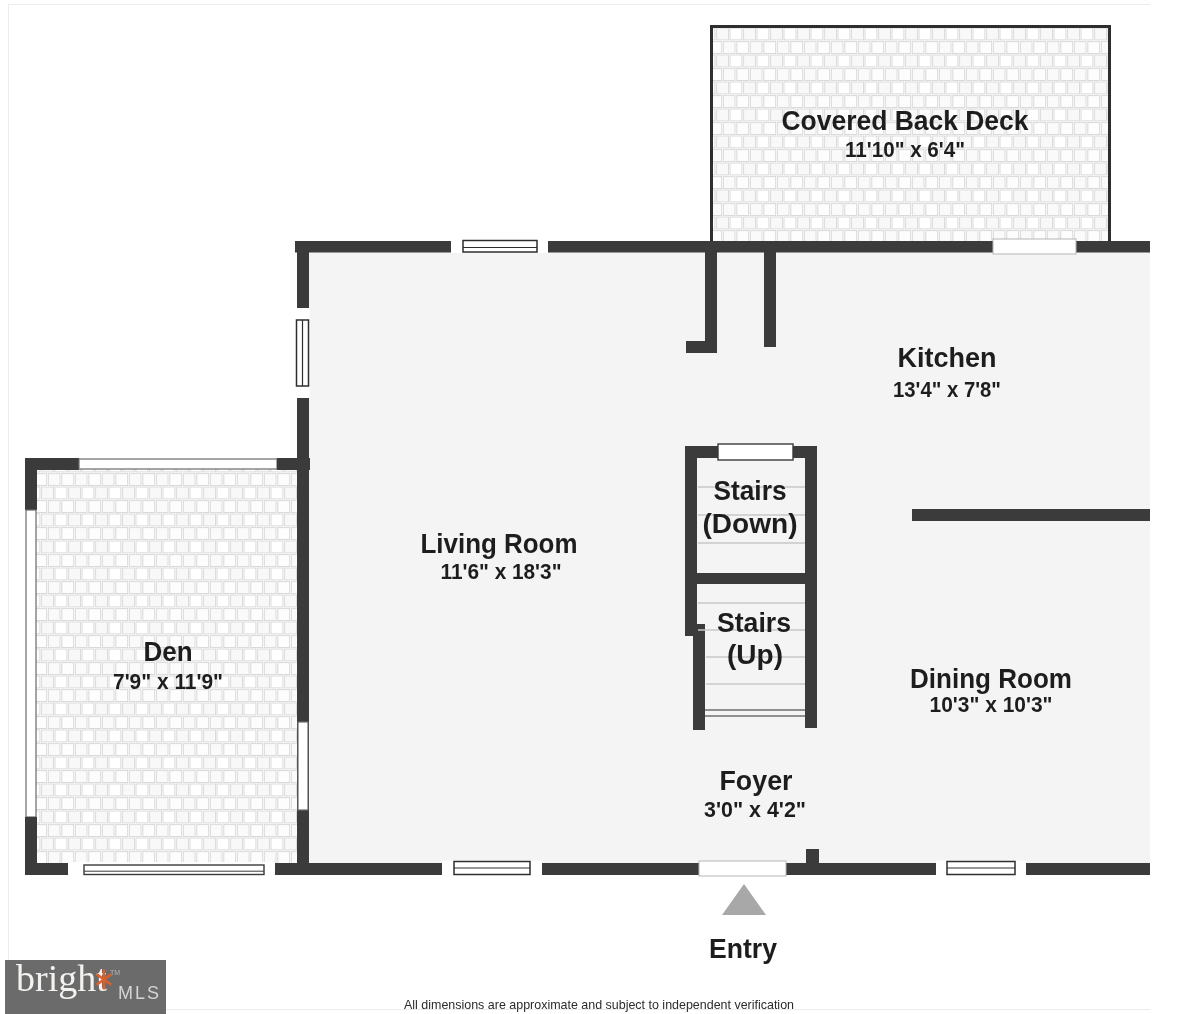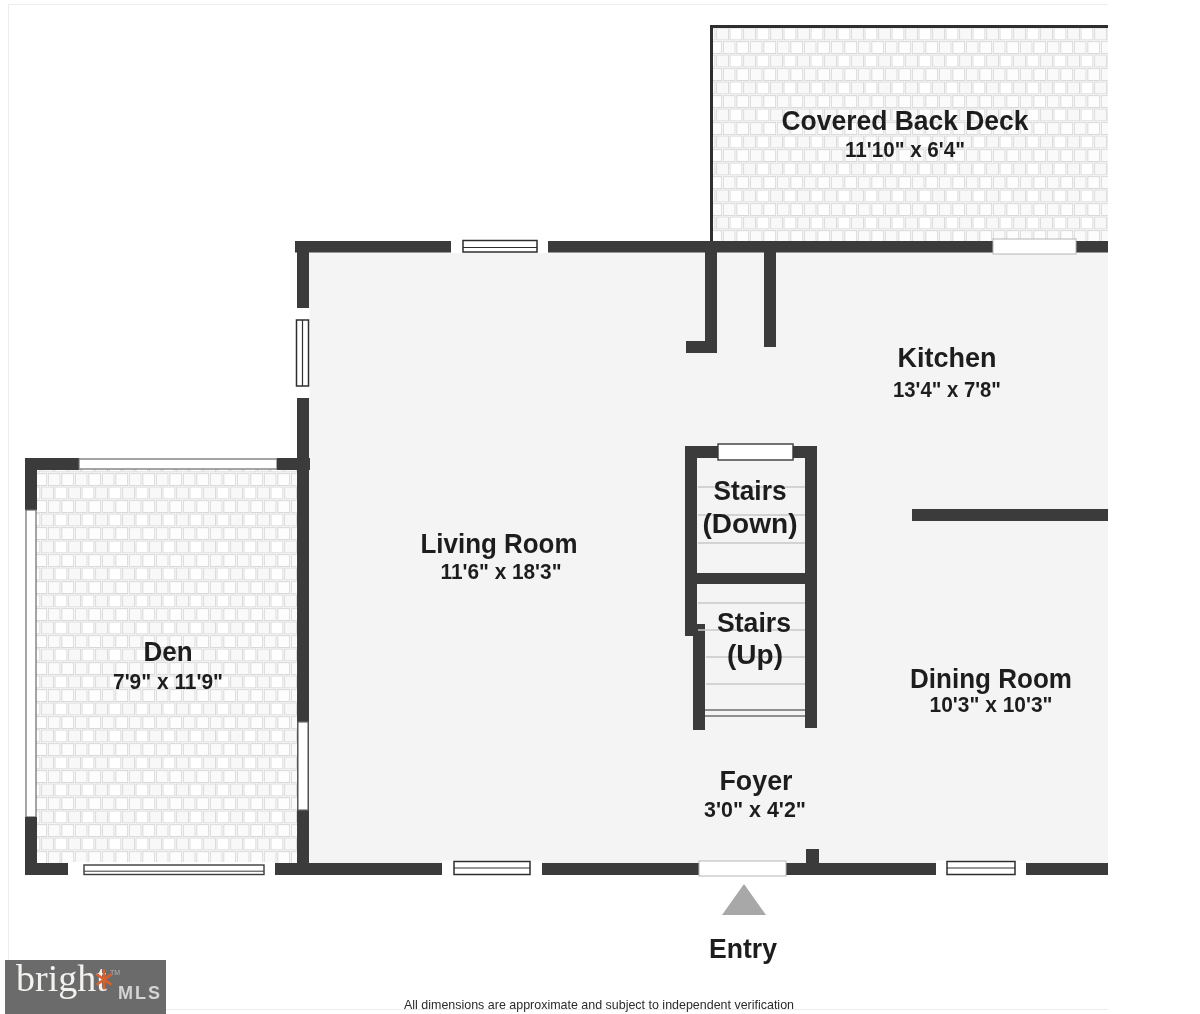--- a/index.html
+++ b/index.html
@@ -1,17 +1,17 @@
 <!DOCTYPE html>
 <html><head>
 <meta charset="utf-8">
 <style>
   html,body{margin:0;padding:0;background:#ffffff;}
   .page{position:relative;width:1108px;height:1014px;background:#ffffff;overflow:hidden;
-        font-family:"Liberation Sans",sans-serif;}
+        font-family:"Liberation Sans",sans-serif;padding-left:42px;}
   svg{position:absolute;left:0;top:0;}
   
   .name{font-weight:bold;font-size:28px;fill:#1d1d1d;}
   .dim{font-weight:bold;font-size:22px;fill:#1d1d1d;}
 </style>
 </head>
 <body>
 <div class="page">
 <svg width="1200" height="1014" viewBox="0 0 1200 1014">
 <defs>
@@ -192,15 +192,15 @@
   <svg style="position:absolute;left:90px;top:8.5px;" width="18" height="21" viewBox="0 0 18 21">
         <g fill="none" stroke="#d95f2b" stroke-width="2.6">
           <line x1="9" y1="0.5" x2="9" y2="20.5"></line>
           <line x1="1.6" y1="5.2" x2="16.4" y2="15.8"></line>
           <line x1="16.4" y1="5.2" x2="1.6" y2="15.8"></line>
         </g>
       </svg>
 
   <div style="position:absolute;left:105px;top:9px;color:#b5b5b5;font-size:7px;">TM</div>
 
-  <div style="position:absolute;left:113px;top:22.5px;color:#d4d4d4;font-size:18px;letter-spacing:2px;font-weight:bold;">MLS</div>
+  <div style="position:absolute;left:113px;top:22.5px;color:#d4d4d4;font-size:18px;letter-spacing:2px;">MLS</div>
 </div>
 </div>
 
 </body></html>

